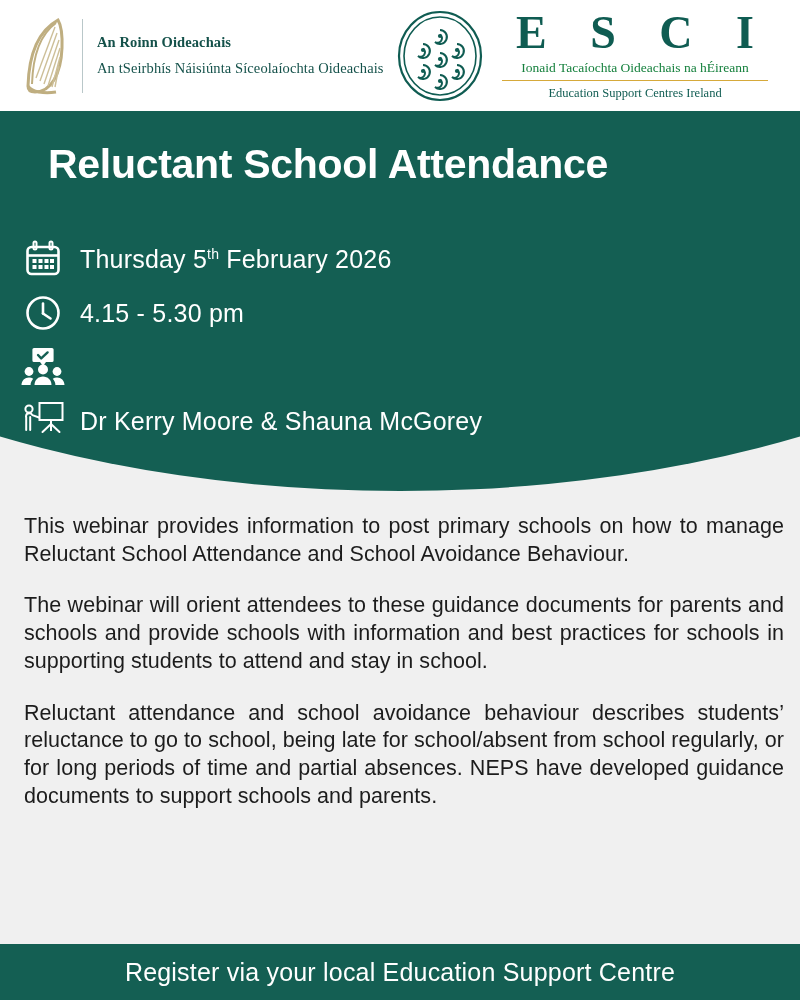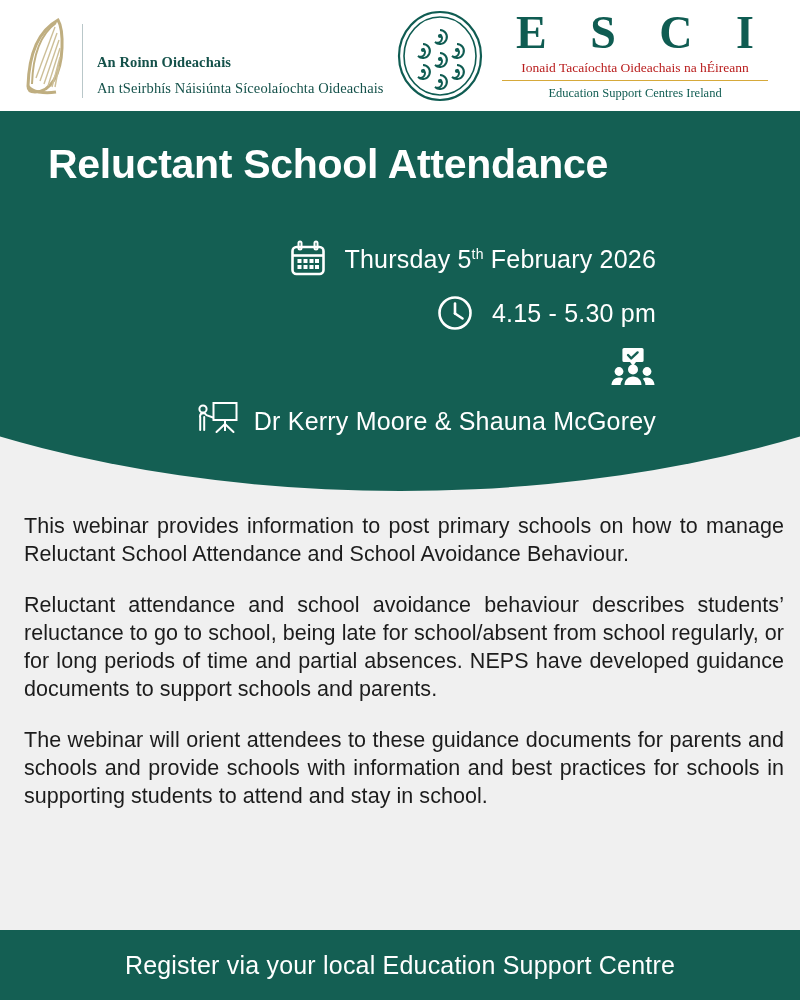--- a/index.html
+++ b/index.html
@@ -20,21 +20,21 @@
 
   
   .header {
     position:absolute; top:0; left:0;
     width:800px; height:111px;
     background:#ffffff;
     display:flex; align-items:center;
   }
 
   .doe-logo {
-    display:flex; align-items:flex-end;
+    display:flex; align-items:center;
     margin-left:18px;
   }
   .harp { width:52px; height:84px; flex:none; }
   .doe-divider {
     width:1px; height:74px;
     background:#b9c7c9;
     margin:0 14px 0 12px;
   }
   .doe-text { color:#14514a; line-height:1.18; }
   .doe-l1 { font-family:"Liberation Serif", serif; font-size:14.5px; font-weight:bold; letter-spacing:.1px; }
@@ -49,21 +49,21 @@
   .esci-mark { width:88px; height:92px; flex:none; }
   .esci-words { margin-left:16px; text-align:center; }
   .esci-acronym {
     font-family:"Liberation Serif", serif;
     font-size:46px; font-weight:bold;
     color:#0f5c52; letter-spacing:16px;
     line-height:1; padding-left:16px;
   }
   .esci-irish {
     font-family:"Liberation Serif", serif;
-    font-size:13.5px; color:#b91c1c;
+    font-size:13.5px; color:#15803d;
     margin-top:4px; white-space:nowrap;
   }
   .esci-rule { height:1.5px; background:#d6a93a; margin:4px 2px 0 2px; }
   .esci-eng {
     font-family:"Liberation Serif", serif;
     font-size:12.5px; color:#0f5c52;
     margin-top:5px; white-space:nowrap;
   }
 
   
@@ -88,21 +88,20 @@
     font-size:41px; font-weight:bold;
     color:#ffffff; text-align:center;
     margin-top:30px;
     letter-spacing:-0.3px;
   }
 
   .details { margin-top:44px; padding-left:20px; }
   .detail-row {
     display:flex; align-items:center;
     height:54px;
-    justify-content:flex-end;
   }
   .detail-icon {
     width:46px; flex:none;
     display:flex; align-items:center; justify-content:center;
     color:#ffffff;
   }
   .detail-text {
     color:#ffffff;
     font-size:25px;
     margin-left:14px;
@@ -123,21 +122,21 @@
     text-align:justify;
     text-justify:inter-word;
     margin-bottom:24px;
     letter-spacing:.05px;
   }
   .para:last-child { margin-bottom:0; }
 
   
   .footer {
     position:absolute; left:0; bottom:0;
-    width:800px; height:70px;
+    width:800px; height:56px;
     background:#145f53;
     display:flex; align-items:center; justify-content:center;
   }
   .footer-text {
     color:#ffffff;
     font-size:25px;
     letter-spacing:.2px;
   }
 </style>
 </head>
@@ -269,21 +268,21 @@
           </svg>
         </span>
         <span class="detail-text">Dr Kerry Moore &amp; Shauna McGorey</span>
       </div>
 
     </div>
   </div>
 
   <div class="body">
     <p class="para">This webinar provides information to post primary schools on how to manage Reluctant School Attendance and School Avoidance Behaviour.</p>
+    <p class="para">The webinar will orient attendees to these guidance documents for parents and schools and provide schools with information and best practices for schools in supporting students to attend and stay in school.</p>
     <p class="para">Reluctant attendance and school avoidance behaviour describes students’ reluctance to go to school, being late for school/absent from school regularly, or for long periods of time and partial absences. NEPS have developed guidance documents to support schools and parents.</p>
-    <p class="para">The webinar will orient attendees to these guidance documents for parents and schools and provide schools with information and best practices for schools in supporting students to attend and stay in school.</p>
   </div>
 
   <div class="footer">
     <div class="footer-text">Register via your local Education Support Centre</div>
   </div>
 
 </div>
 
 </body></html>

